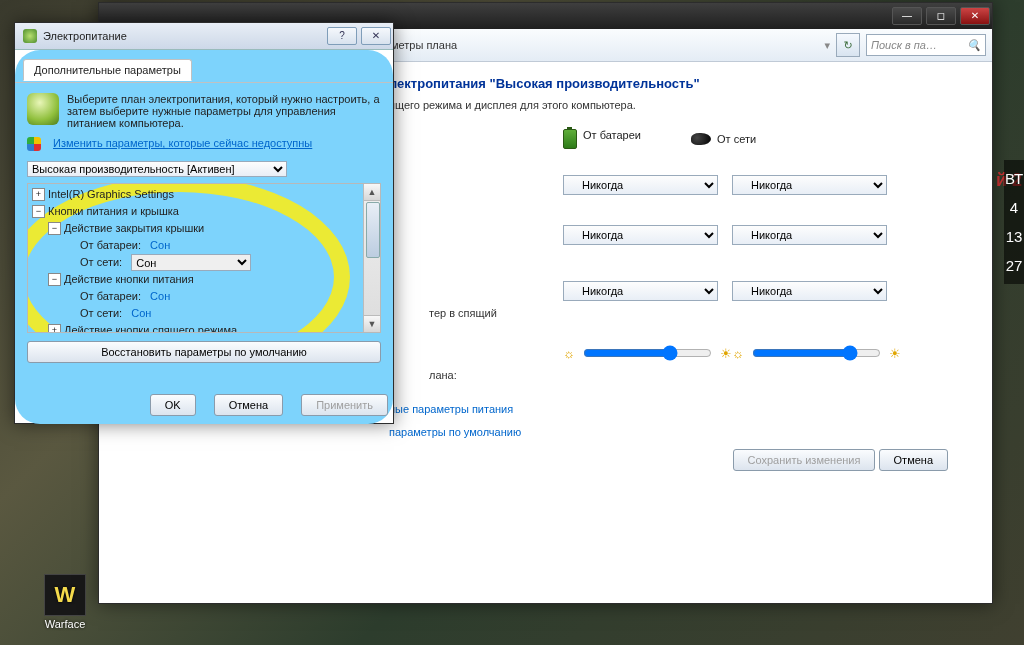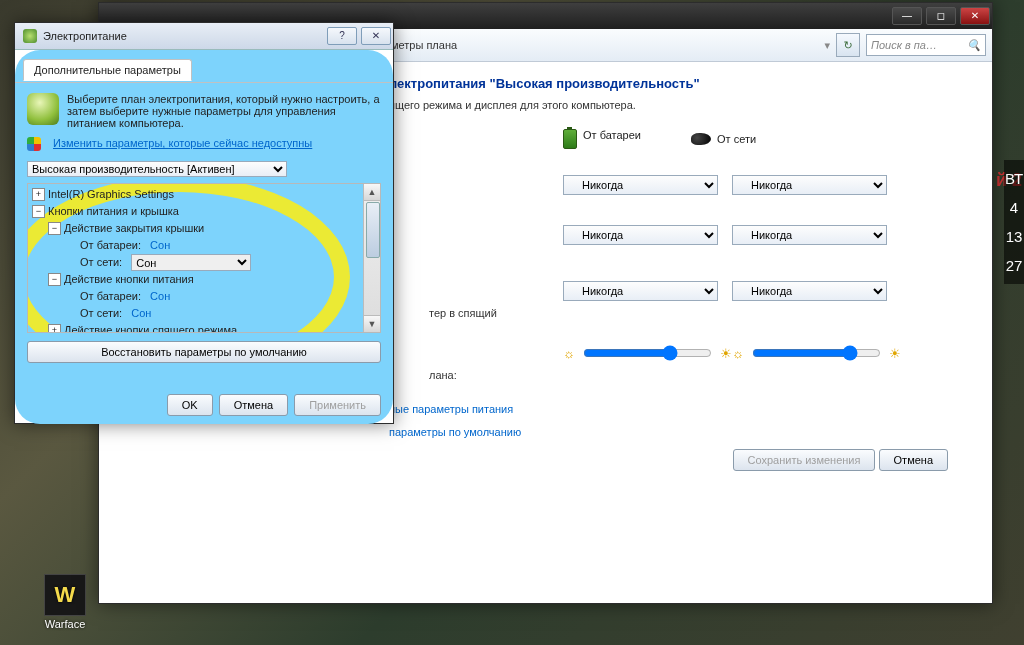--- a/index.html
+++ b/index.html
@@ -66,21 +66,21 @@
   .tree .lvl3{padding-left:32px;}
   .tree .val{color:#0066cc;}
   .tree select{height:17px;font-size:11px;border:1px solid #9ab;width:120px;}
   .tree-scroll{position:absolute;right:0;top:0;width:16px;height:100%;background:linear-gradient(#f0f0f0,#dcdcdc);border-left:1px solid #bbb;}
   .tree-scroll .up,.tree-scroll .dn{height:16px;background:linear-gradient(#f8f8f8,#d7d7d7);border-bottom:1px solid #bbb;text-align:center;font-size:9px;color:#555;line-height:16px;}
   .tree-scroll .dn{position:absolute;bottom:0;width:100%;border-top:1px solid #bbb;border-bottom:none;}
   .tree-scroll .thumb{position:absolute;left:2px;top:18px;width:12px;height:54px;background:linear-gradient(#e8eef6,#bccde0);border:1px solid #8aa;border-radius:2px;}
   .highlight-ring{position:absolute;border:16px solid #f7ec1e;border-radius:50%;width:310px;height:170px;left:-20px;top:-8px;z-index:1;pointer-events:none;opacity:.9;}
   .restore-row{margin:8px 0 0;text-align:center;}
   .restore-row button{width:100%;}
-  .dlg-btns{position:absolute;right:12px;bottom:8px;display:flex;gap:6px;}
+  .dlg-btns{position:absolute;right:5px;bottom:8px;display:flex;gap:18px;}
 </style>
 </head>
 <body>
 
 <div class="desktop-icon">
   <div class="ico">
       <span>W</span>
     </div>
   <div>Warface</div>
 </div>

